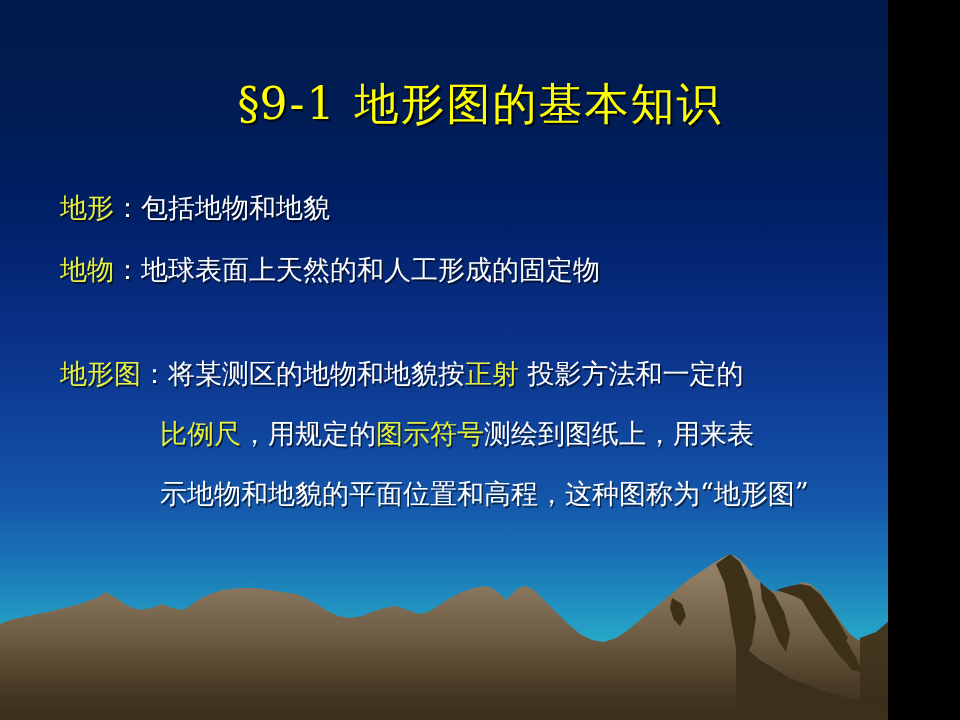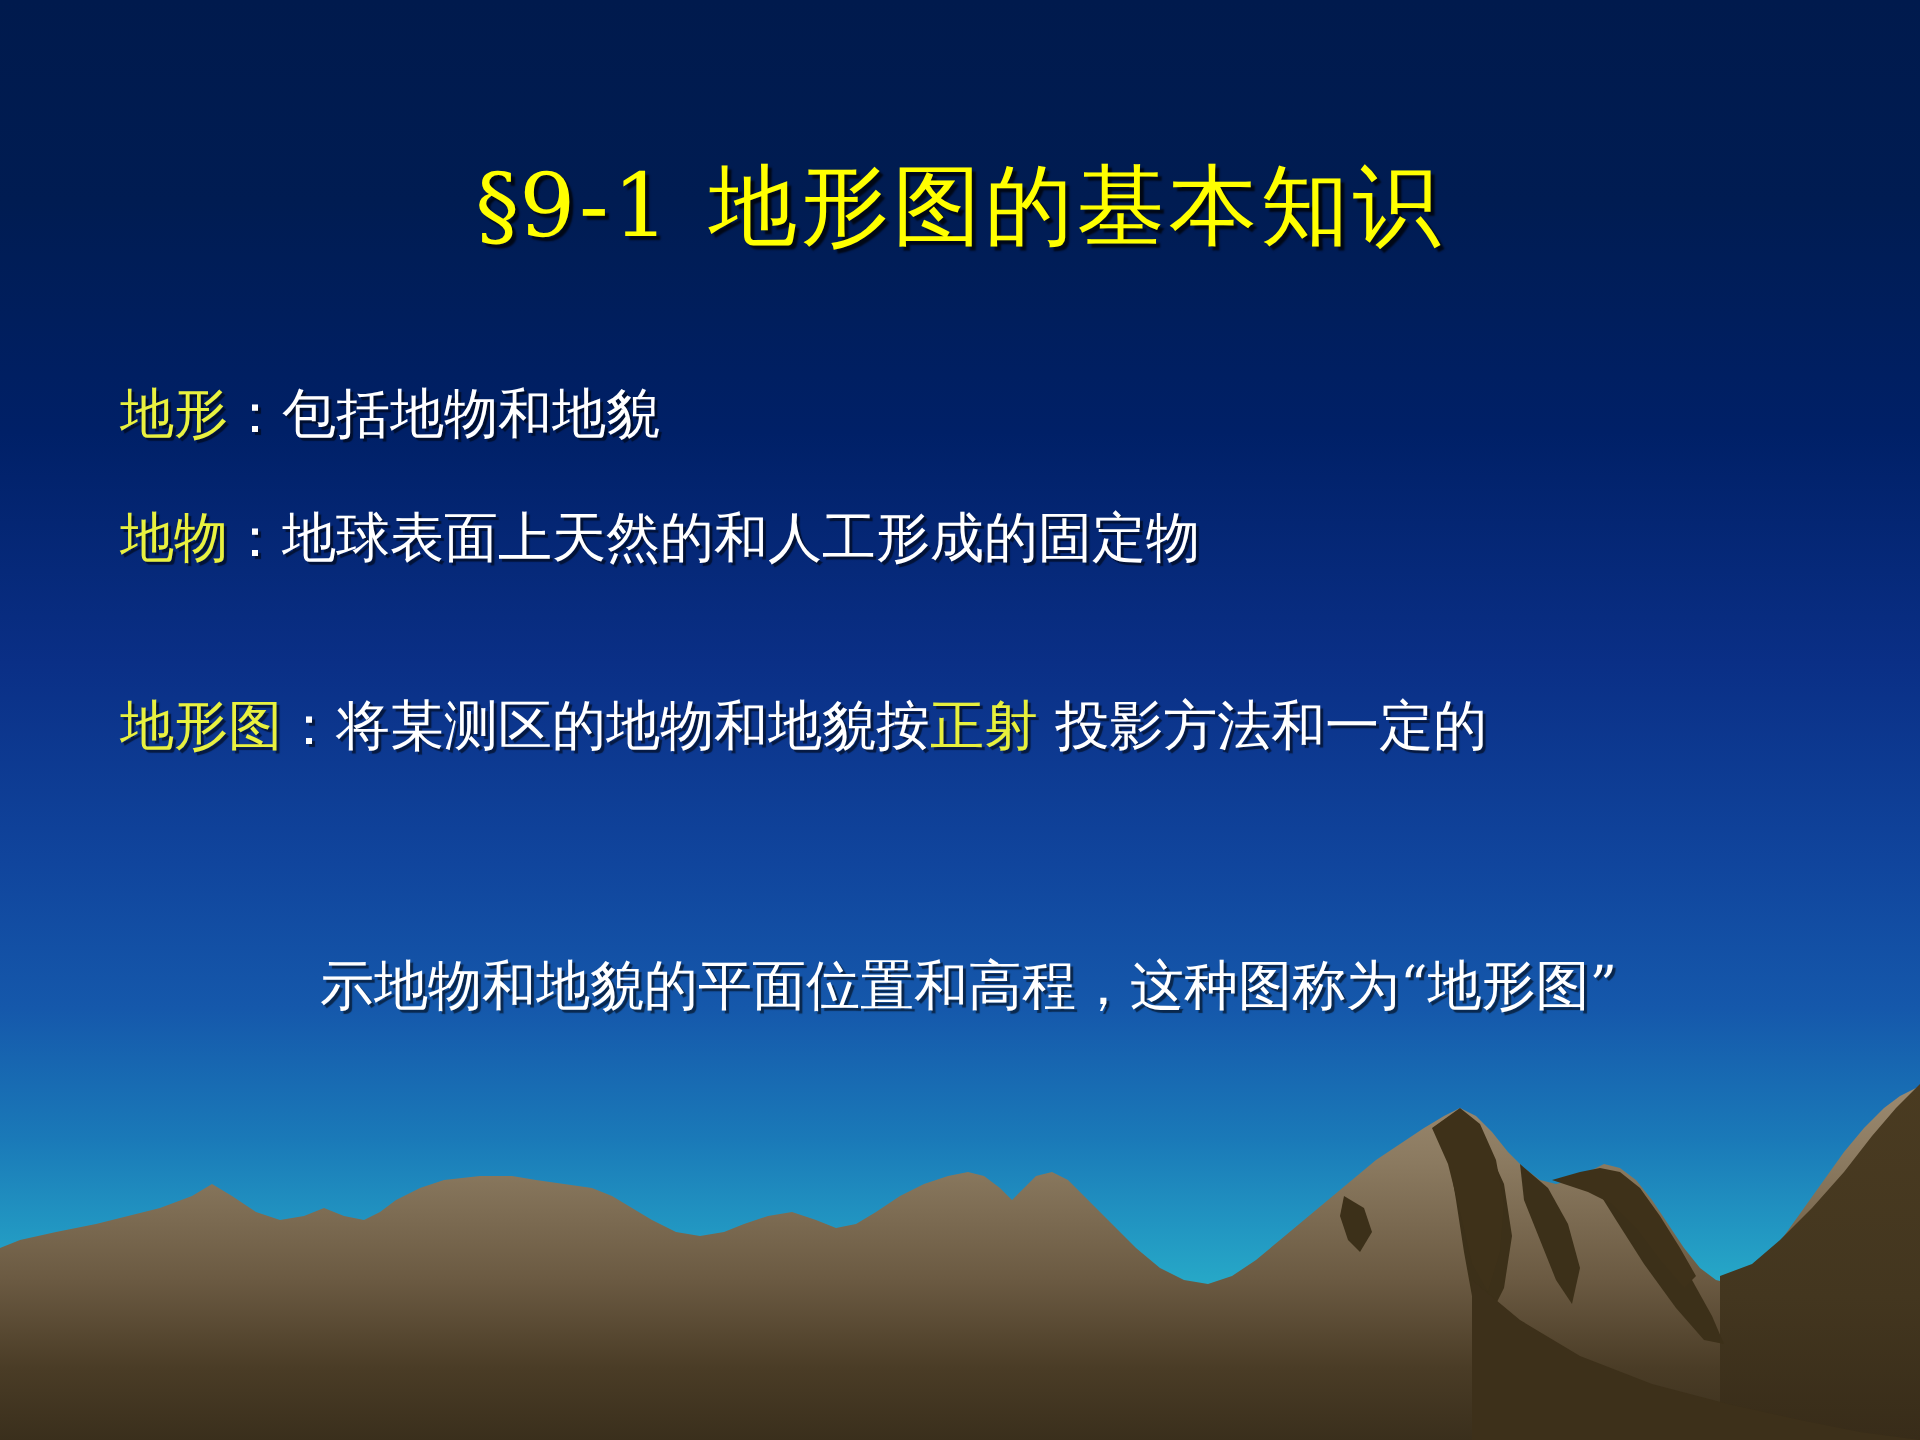--- a/index.html
+++ b/index.html
@@ -3,21 +3,21 @@
 <meta charset="utf-8">
 <title>地形图的基本知识</title>
 <style>
   html, body {
     margin: 0;
     padding: 0;
     background: #000;
   }
   #slide {
     position: relative;
-    width: 960px;
+    width: 888px;
     height: 720px;
     overflow: hidden;
     font-family: "DejaVu Serif", "Liberation Serif", serif;
     background: linear-gradient(
         to bottom,
         #001a4d 0%,
         #001c52 14%,
         #002067 30%,
         #0a2f86 46%,
         #10459d 60%,
@@ -63,21 +63,21 @@
     line-height: 32px;
     color: #ffffff;
     text-shadow: 1.5px 1.5px 0.5px rgba(0,0,0,0.55);
   }
   .line .hl { color: #e9f13f; }
   .line .hl2 { color: #e7f03c; }
 
   .l1 { left: 60px;  top: 192px; }
   .l2 { left: 60px;  top: 254px; }
   .l3 { left: 60px;  top: 306px; }
-  .l4 { left: 60px;  top: 348px; }
+  .l4 { left: 60px;  top: 358px; }
   .l5 { left: 160px; top: 418px; }
   .l6 { left: 160px; top: 478px; text-align: center; }
 </style>
 </head>
 <body>
 
 <div id="slide">
 
   <svg id="scenery" viewBox="0 0 960 200" preserveAspectRatio="none">
     <defs>
@@ -164,18 +164,21 @@
 
   <div class="line l1">
     <span class="hl">地形</span><span>：</span><span>包括地物和地貌</span>
   </div>
 
 
   <div class="line l4">
     <span class="hl">地形图</span><span>：</span><span>将某测区的地物和地貌按</span><span class="hl2">正射</span><span> 投影方法和一定的</span>
   </div>
 
+  <div class="line l5">
+    <span class="hl2">比例尺</span><span>，用规定的</span><span class="hl2">图示符号</span><span>测绘到图纸上，用来表</span>
+  </div>
 
   <div class="line l6">
     <span>示地物和地貌的平面位置和高程，这种图称为“地形图”</span>
   </div>
 
 </div>
 
 </body></html>

